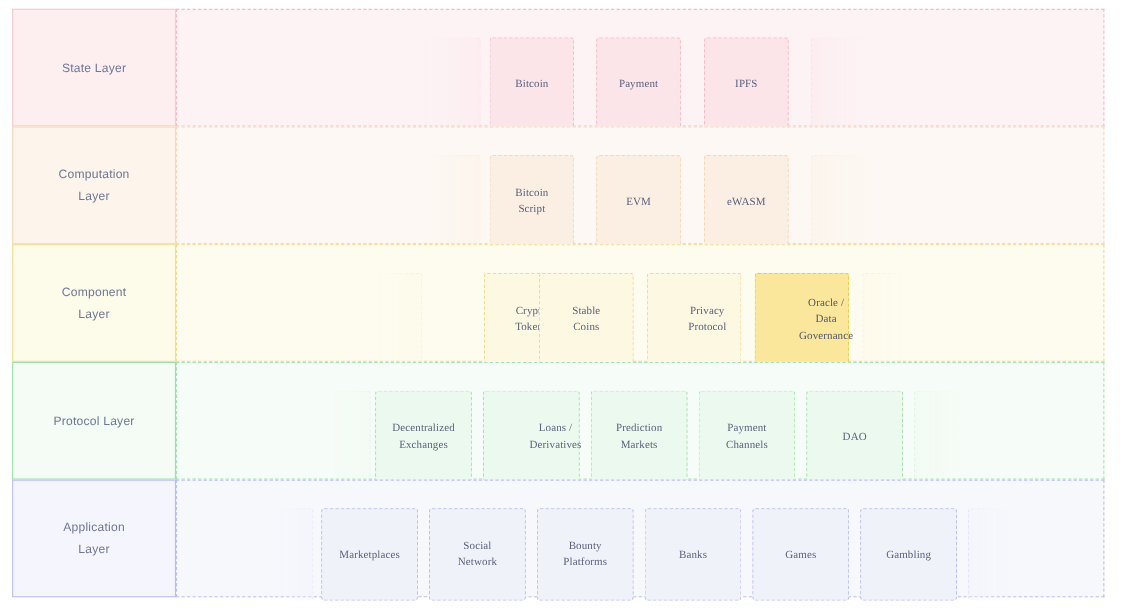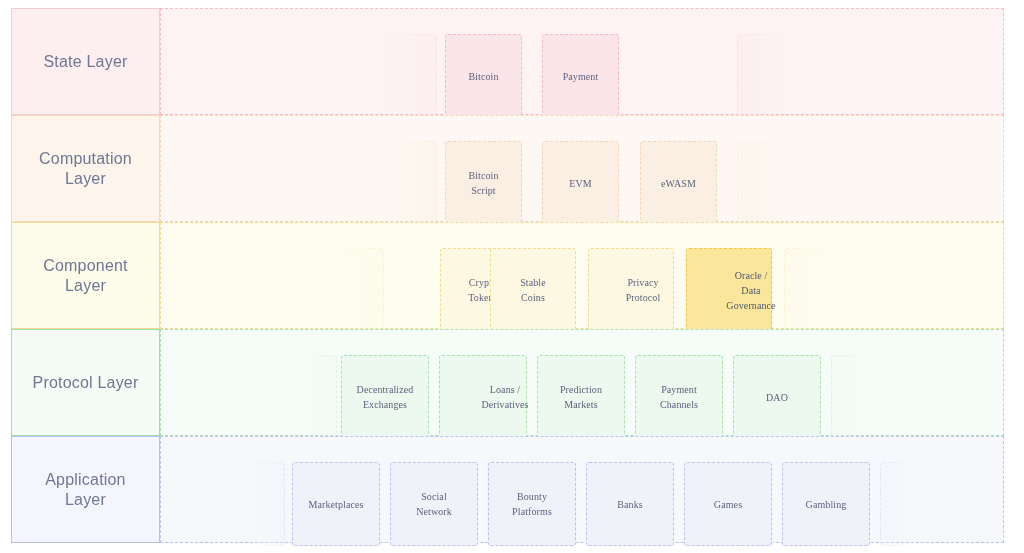--- a/index.html
+++ b/index.html
@@ -38,21 +38,21 @@
     width: 149px;
     height: 107px;
     box-sizing: border-box;
     border: 1px solid transparent;
     display: flex;
     align-items: center;
     justify-content: center;
     text-align: center;
   }
   .label-cell .label-text {
-    font-size: 16px;
+    font-size: 11px;
     line-height: 20px;
     color: #6f7794;
     letter-spacing: 0.2px;
     font-weight: 400;
     white-space: pre-line;
   }
 
   
   .box {
     position: absolute;
@@ -87,20 +87,23 @@
     <div class="row" style="top: 8px; border-color: rgb(246, 188, 197); background: rgb(253, 243, 244);"></div>
     <div class="label-cell" style="top: 8px; border-color: rgb(247, 201, 208); background: rgb(253, 238, 240);">
       <span class="label-text">State Layer</span>
     </div>
     <div class="box ghost" style="left: 385px; width: 52px; top: 34px; height: 84px; background: rgb(251, 229, 232); border-color: rgb(246, 188, 197); opacity: 0.35; mask-image: linear-gradient(90deg, rgba(0, 0, 0, 0) 0%, rgb(0, 0, 0) 100%);"></div>
     <div class="box" style="left: 445px; width: 77px; top: 34px; height: 84px; background: rgb(251, 229, 232); border-color: rgb(246, 188, 197);">
       <span class="box-text">Bitcoin</span>
     </div>
     <div class="box" style="left: 542px; width: 77px; top: 34px; height: 84px; background: rgb(251, 229, 232); border-color: rgb(246, 188, 197);">
       <span class="box-text">Payment</span>
+    </div>
+    <div class="box" style="left: 640px; width: 77px; top: 34px; height: 84px; background: rgb(251, 229, 232); border-color: rgb(246, 188, 197);">
+      <span class="box-text">IPFS</span>
     </div>
     <div class="box ghost" style="left: 737px; width: 52px; top: 34px; height: 84px; background: rgb(251, 229, 232); border-color: rgb(246, 188, 197); opacity: 0.35; mask-image: linear-gradient(90deg, rgb(0, 0, 0) 0%, rgba(0, 0, 0, 0) 100%);"></div>
     <div class="row" style="top: 115px; border-color: rgb(250, 214, 184); background: rgb(253, 248, 243);"></div>
     <div class="label-cell" style="top: 115px; border-color: rgb(250, 216, 189); background: rgb(253, 244, 236);">
       <span class="label-text">Computation
 Layer</span>
     </div>
     <div class="box ghost" style="left: 385px; width: 52px; top: 141px; height: 84px; background: rgb(251, 239, 227); border-color: rgb(250, 214, 184); opacity: 0.35; mask-image: linear-gradient(90deg, rgba(0, 0, 0, 0) 0%, rgb(0, 0, 0) 100%);"></div>
     <div class="box" style="left: 445px; width: 77px; top: 141px; height: 84px; background: rgb(251, 239, 227); border-color: rgb(250, 214, 184);">
       <span class="box-text">Bitcoin

